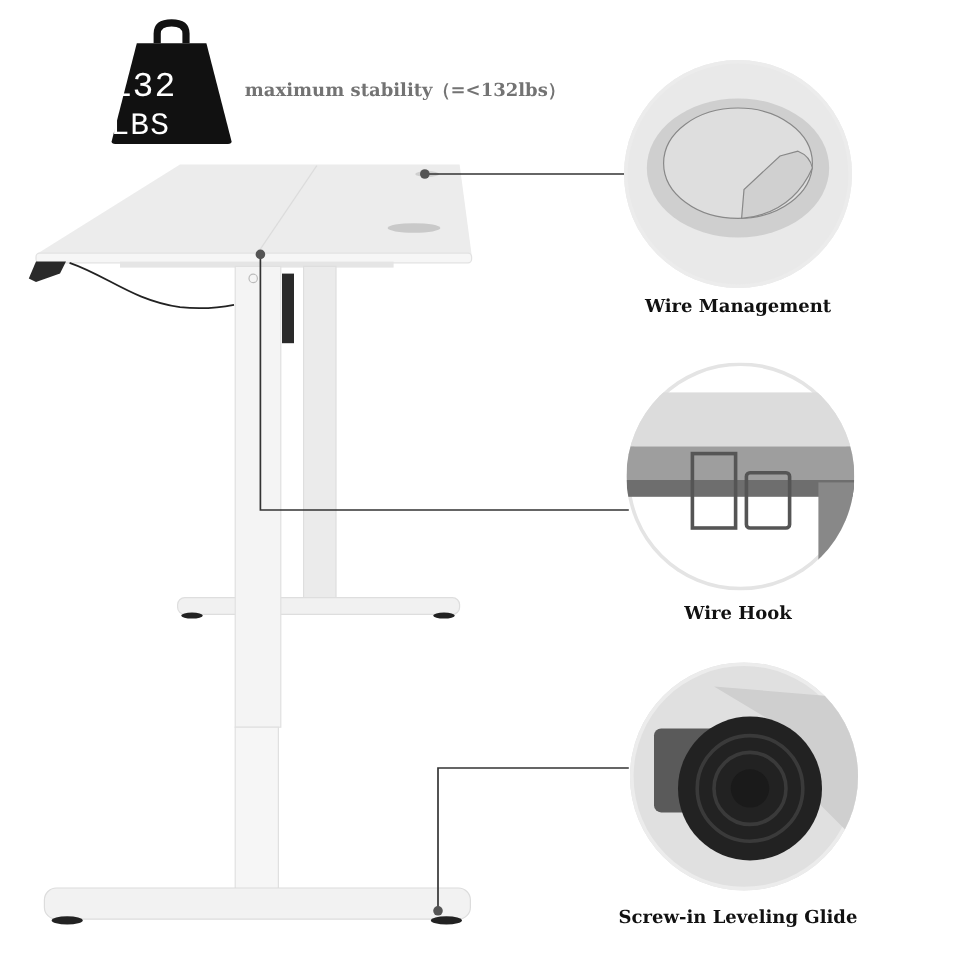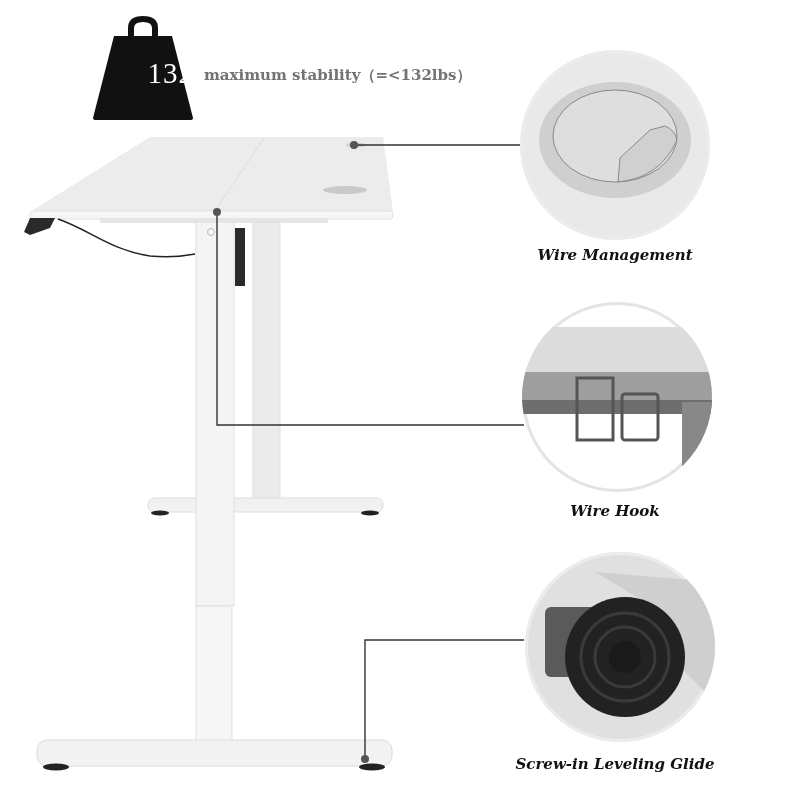--- a/index.html
+++ b/index.html
@@ -1,25 +1,25 @@
 <!DOCTYPE html>
 <html><head>
 <meta charset="utf-8">
 <style>
   html, body { margin:0; padding:0; }
   body { width:800px; height:800px; background:#ffffff; position:relative; overflow:hidden; font-family:"Liberation Sans", sans-serif; }
   .abs { position:absolute; }
   .weight-badge { left:92px; top:14px; width:102px; height:106px; }
   .weight-badge svg { position:absolute; left:0; top:0; }
-  .weight-num { position:absolute; left:0; width:102px; text-align:right; color:#fff; font-family:Liberation Serif, serif; font-size:29px; line-height:30px; letter-spacing:1px; }
+  .weight-num { position:absolute; left:0; width:102px; text-align:left; color:#fff; font-family:Liberation Mono, monospace; font-size:29px; line-height:30px; letter-spacing:1px; }
   .weight-num.n1 { top:44px; }
   .weight-num.n2 { top:76px; font-size:26px; }
   .stability-text { left:204px; top:66px; font-family:"DejaVu Serif", serif; font-weight:bold; font-size:15px; color:#737373; white-space:nowrap; }
   .feature-circle { position:absolute; border-radius:50%; overflow:hidden; background:#e9e9e9; box-shadow: inset 0 0 0 3px #ececec; }
-  .feature-label { position:absolute; width:240px; text-align:center; font-family:"DejaVu Serif", serif; font-weight:bold; font-size:15px; color:#111;font-style:italic; }
+  .feature-label { position:absolute; width:240px; text-align:center; font-family:"DejaVu Serif", serif; font-weight:bold; font-size:15px; color:#111; }
   svg.scene { position:absolute; left:0; top:0; }
 </style>
 </head>
 <body>
 
 <svg class="scene" width="800" height="800" viewBox="0 0 800 800">
 
   <polygon points="150,137 383,137 393,212 30,212" fill="#ececec"></polygon>
   <line x1="264" y1="138" x2="214" y2="212" stroke="#dcdcdc" stroke-width="1"></line>
 
@@ -56,20 +56,21 @@
   <circle cx="217" cy="212" r="4" fill="#555"></circle>
   <circle cx="365" cy="759" r="4" fill="#555"></circle>
 </svg>
 
 <div class="abs weight-badge">
   <svg width="102" height="106" viewBox="0 0 102 106">
     <path d="M36,14 Q36,2 51,2 Q66,2 66,14 L66,22 L60,22 L60,14 Q60,8 51,8 Q42,8 42,14 L42,22 L36,22 Z" fill="#111"></path>
     <path d="M22,22 L80,22 L101,104 Q101,106 98,106 L4,106 Q1,106 1,104 Z" fill="#111"></path>
   </svg>
   <div class="weight-num n1">132</div>
+  <div class="weight-num n2">LBS</div>
 </div>
 
 <div class="abs stability-text">maximum stability（=&lt;132lbs）</div>
 
 <div class="feature-circle" style="left:520px; top:50px; width:190px; height:190px;">
   <svg width="190" height="190" viewBox="0 0 190 190">
     <ellipse cx="95" cy="90" rx="76" ry="58" fill="#cfcfcf"></ellipse>
     <ellipse cx="95" cy="86" rx="62" ry="46" fill="#dedede" stroke="#888" stroke-width="1"></ellipse>
     <path d="M145,76 L130,80 L100,108 L98,132 Q140,128 157,90 Q155,80 145,76 Z" fill="#d0d0d0" stroke="#888" stroke-width="1"></path>
   </svg>

